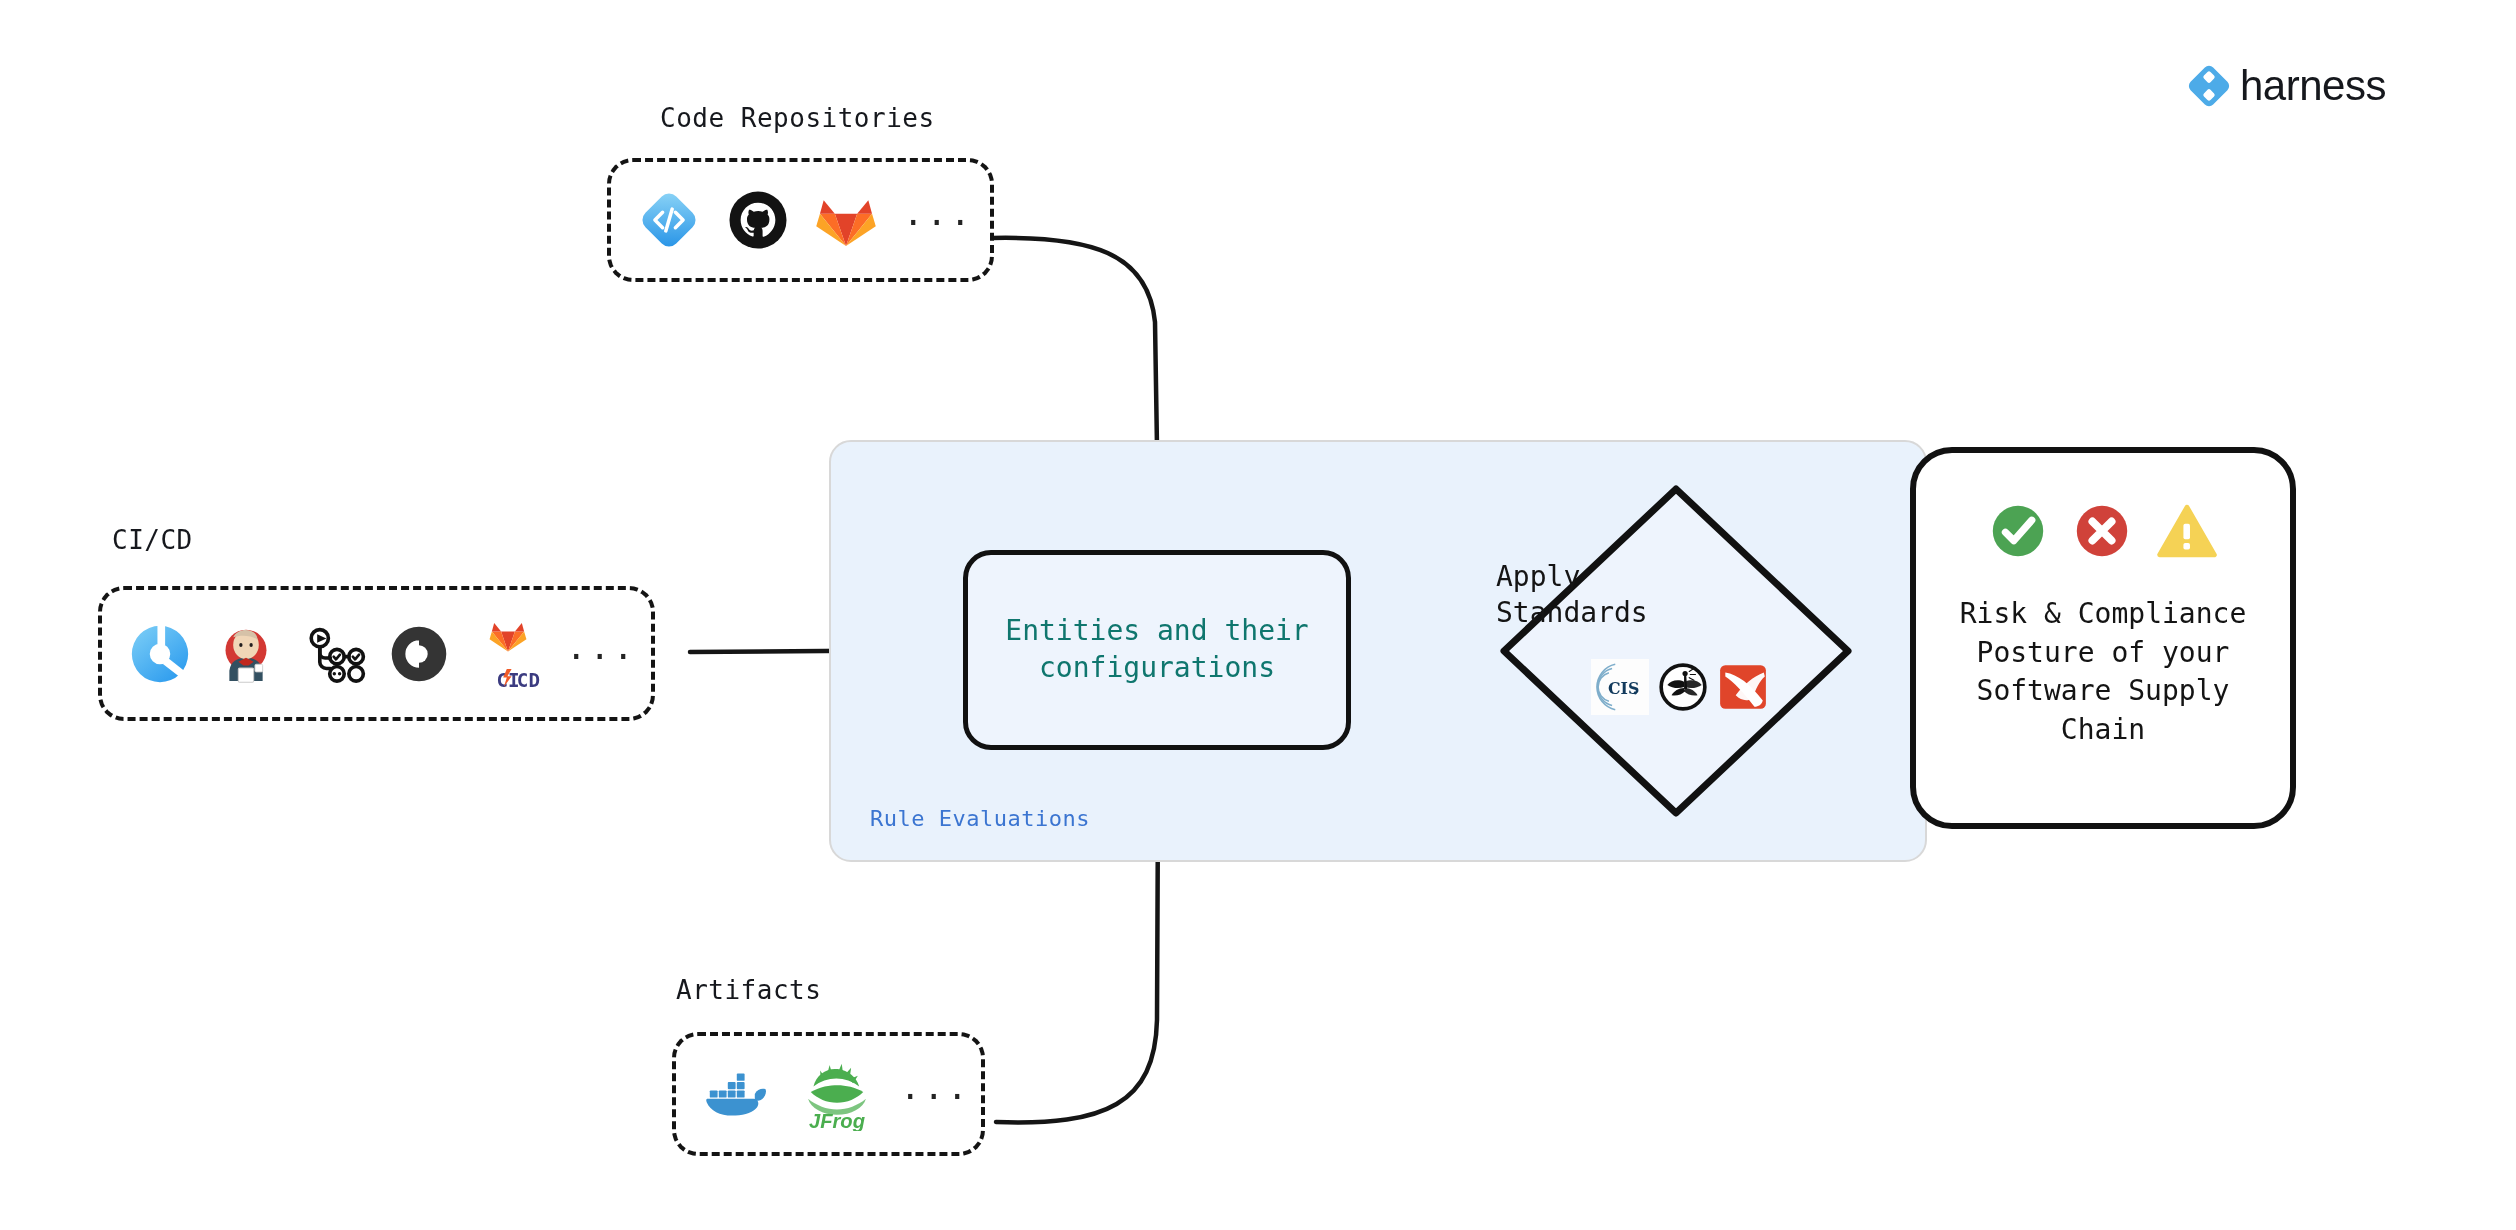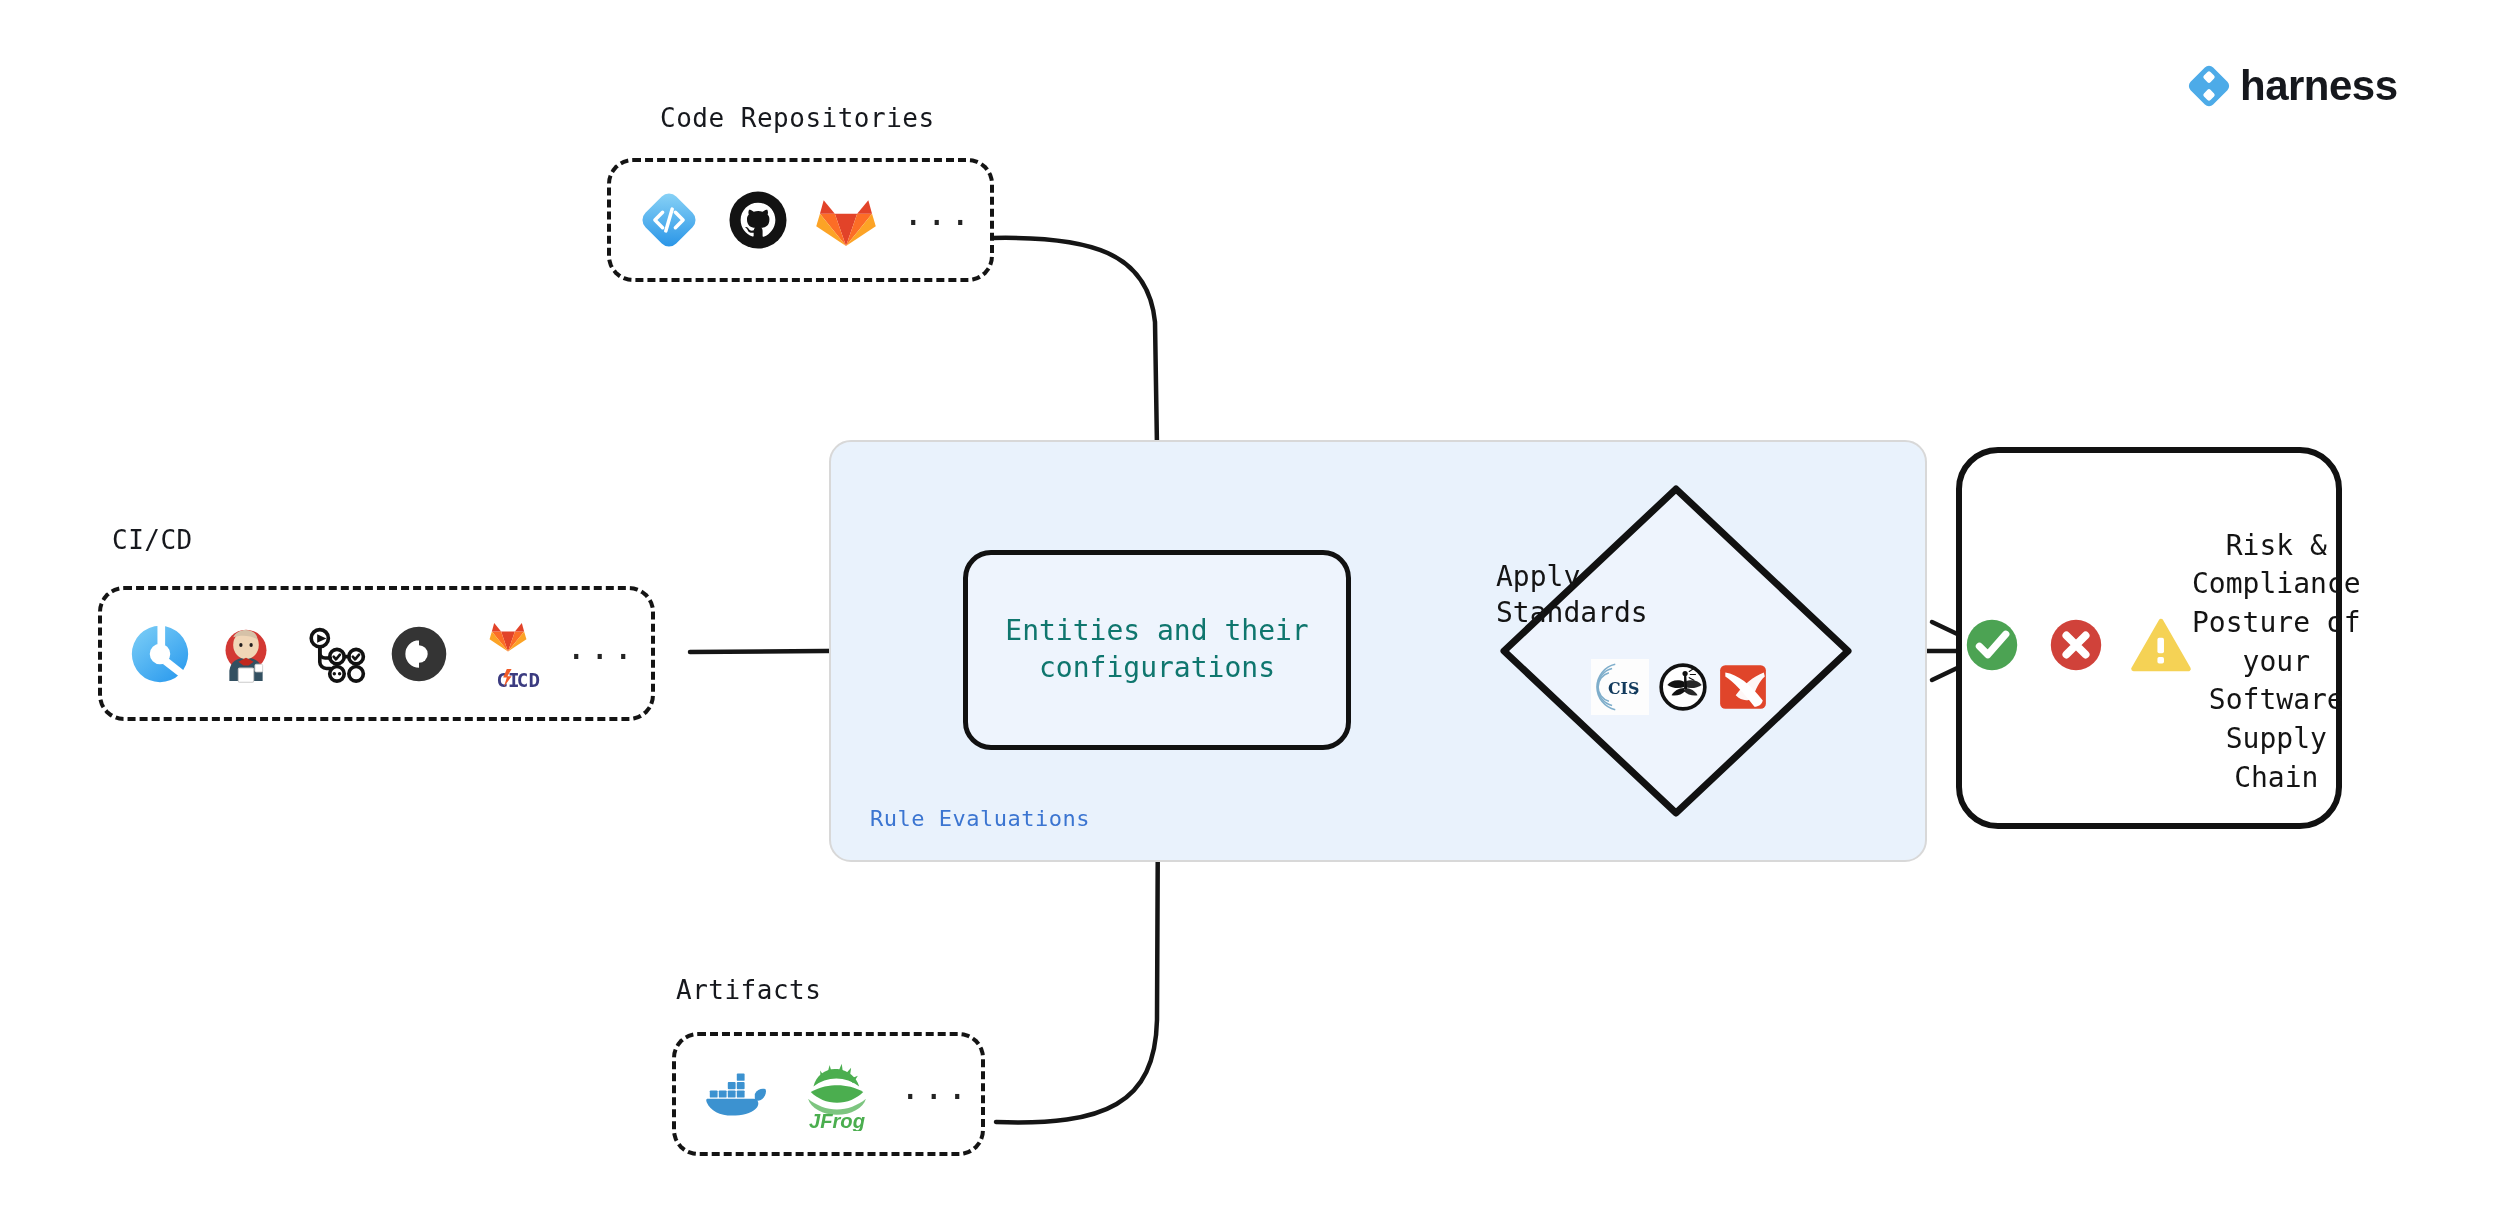--- a/index.html
+++ b/index.html
@@ -33,21 +33,21 @@
   #harness-logo {
     left: 2188px;
     top: 62px;
     display: flex;
     align-items: center;
     gap: 10px;
   }
   #harness-logo .wordmark {
     font-family: "Liberation Sans", sans-serif;
     font-size: 42px;
-    font-weight: 700;
+    font-weight: 400;
     letter-spacing: -0.5px;
     color: #16181d;
   }
 
   
   .group-label {
     font-family: "DejaVu Sans Mono", "Liberation Mono", monospace;
     font-size: 26px;
     color: #16181d;
     white-space: nowrap;
@@ -148,30 +148,30 @@
     top: 178px;
     width: 360px;
     display: flex;
     align-items: center;
     justify-content: center;
     gap: 8px;
   }
 
   
   #outcome-box {
-    left: 1956px;
+    left: 1910px;
     top: 447px;
     width: 386px;
     height: 382px;
     box-sizing: border-box;
     border: 6px solid #111111;
     border-radius: 42px;
     background: #ffffff;
     display: flex;
-    flex-direction: row;
+    flex-direction: column;
     align-items: center;
     justify-content: flex-start;
     padding-top: 48px;
   }
   #outcome-icons {
     display: flex;
     align-items: center;
     gap: 24px;
     margin-bottom: 34px;
   }

